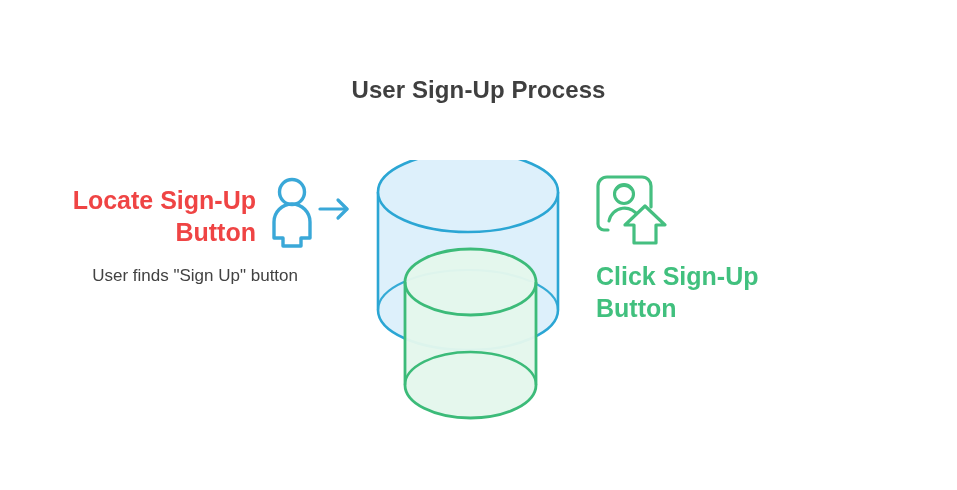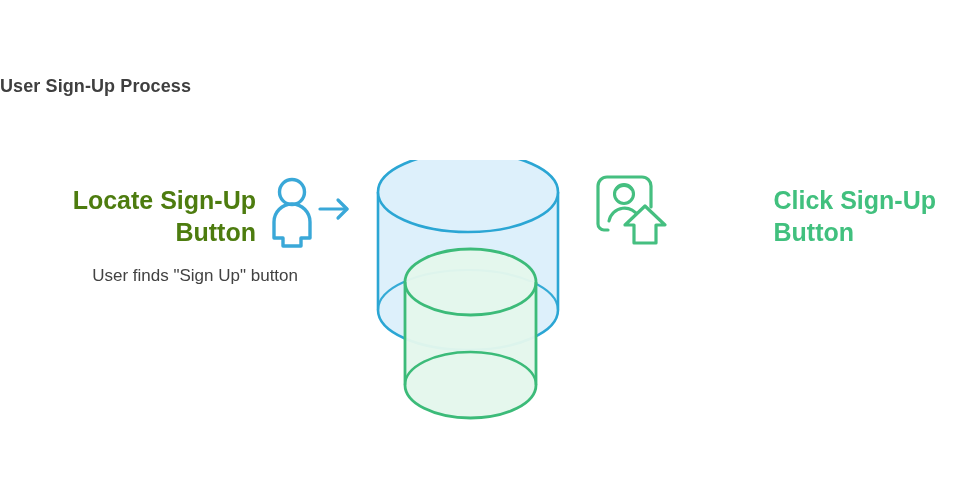--- a/index.html
+++ b/index.html
@@ -20,22 +20,22 @@
     width: 957px;
     height: 490px;
   }
 
   
   .diagram-title {
     position: absolute;
     top: 76px;
     left: 0;
     width: 957px;
-    text-align: left;
-    font-size: 18px;
+    text-align: center;
+    font-size: 24px;
     font-weight: bold;
     color: #3f3f3f;
     letter-spacing: 0.1px;
     white-space: nowrap;
   }
 
   
   .step {
     position: absolute;
     top: 172px;
@@ -57,33 +57,33 @@
     display: flex;
     align-items: flex-start;
   }
 
   .step-left .step-head {
     flex-direction: row;
     justify-content: flex-end;
   }
 
   .step-right .step-head {
-    flex-direction: row;
-    justify-content: space-between;
+    flex-direction: column;
+    justify-content: flex-end;
   }
 
   .step-label {
     font-size: 25px;
     font-weight: bold;
     line-height: 1.28;
     white-space: pre-line;
   }
 
   .step-left .step-label {
-    color: #4d7c0f;
+    color: #ef4444;
     text-align: right;
     max-width: 226px;
     padding-top: 12px;
   }
 
   .step-right .step-label {
     color: #41c07e;
     text-align: left;
     max-width: 224px;
     padding-top: 12px;

